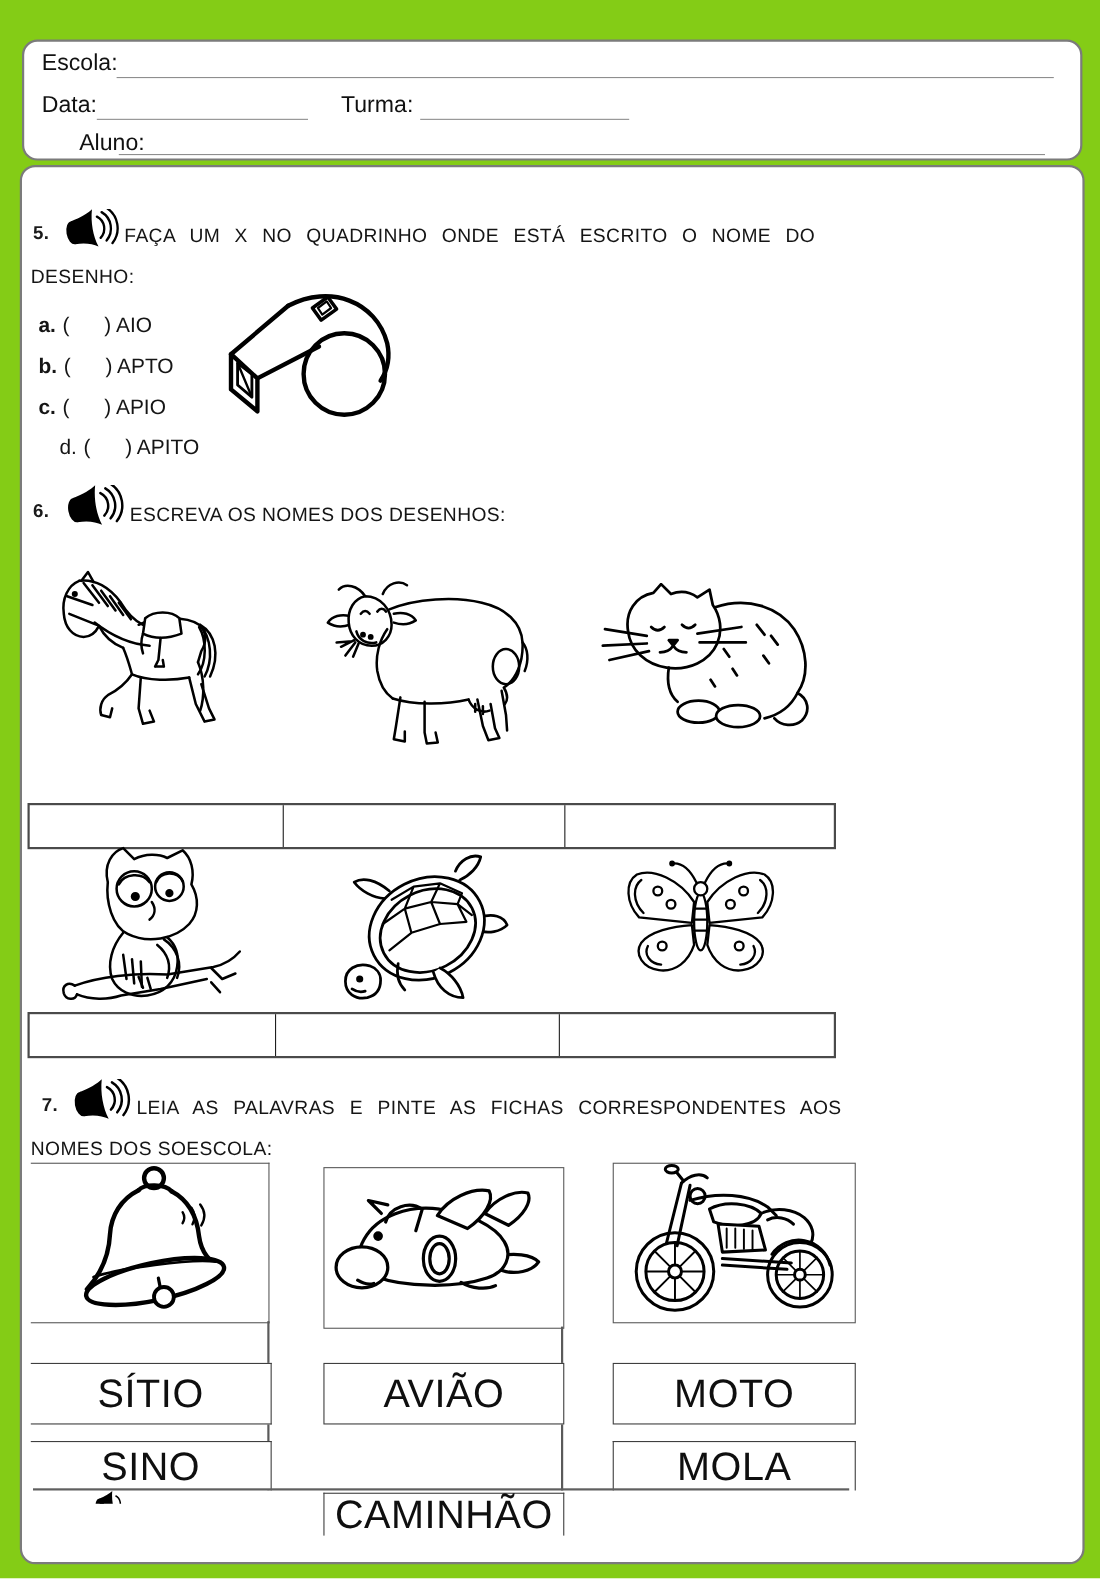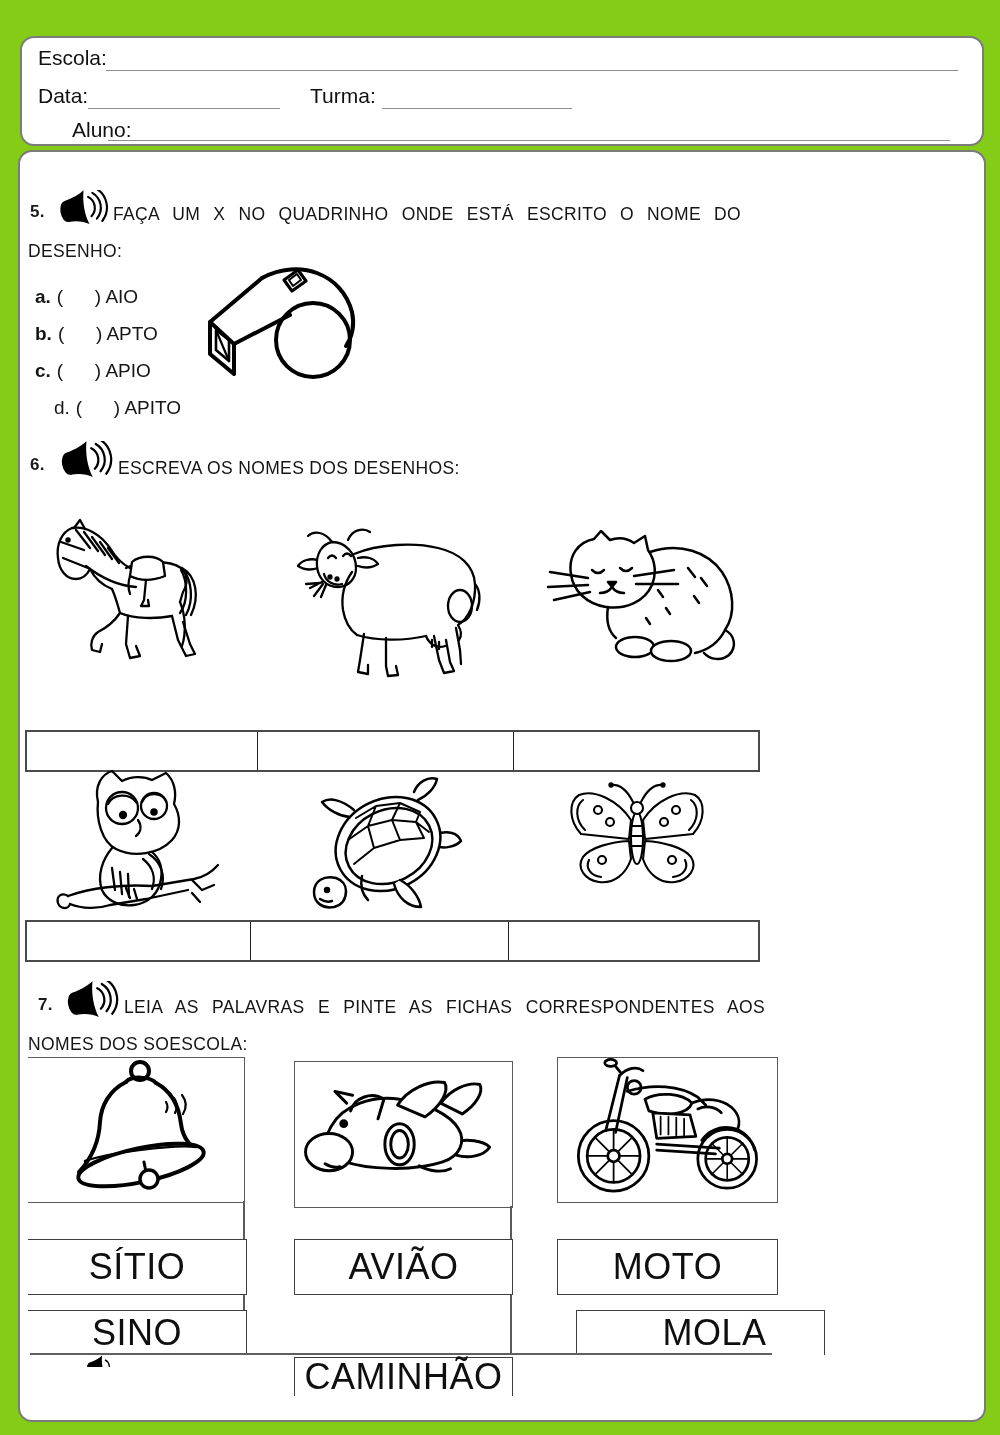--- a/index.html
+++ b/index.html
@@ -326,21 +326,21 @@
   <div class="abs card" style="left:557px;top:1239px;width:219px;height:54px;border:1.6px solid #3f3f3f;">
       <span>MOTO</span>
     </div>
 
   <div class="abs card" style="left:28px;top:1310px;width:218px;height:44px;border:1.6px solid #3f3f3f;border-left:none;border-bottom:none;">
       <span>SINO</span>
     </div>
   <div class="abs card" style="left:294px;top:1357px;width:217px;height:38px;border:1.6px solid #3f3f3f;border-bottom:none;">
       <span>CAMINHÃO</span>
     </div>
-  <div class="abs card" style="left:576px;top:1310px;width:219px;height:44px;border:1.6px solid #3f3f3f;border-bottom:none;padding-left:28px;">
+  <div class="abs card" style="left:557px;top:1310px;width:219px;height:44px;border:1.6px solid #3f3f3f;border-bottom:none;">
       <span>MOLA</span>
     </div>
 
   <div class="abs scanline" style="left:30px;top:1353px;width:742px;"></div>
   <div class="abs" style="left:86px;top:1355px;width:34px;height:12px;overflow:hidden;">
     <svg width="34" height="24" viewBox="0 0 64 44">
       <g transform="rotate(-10 28 22)">
         <ellipse cx="9" cy="23" rx="7.5" ry="13" fill="#000"></ellipse>
         <path d="M9,10 C20,8 28,5 34,1 C30,15 30,31 34,43 C28,39 20,36 9,36 Z" fill="#000"></path>
         <path d="M38,10 a15 15 0 0 1 0,24" fill="none" stroke="#000" stroke-width="2.6"></path>

